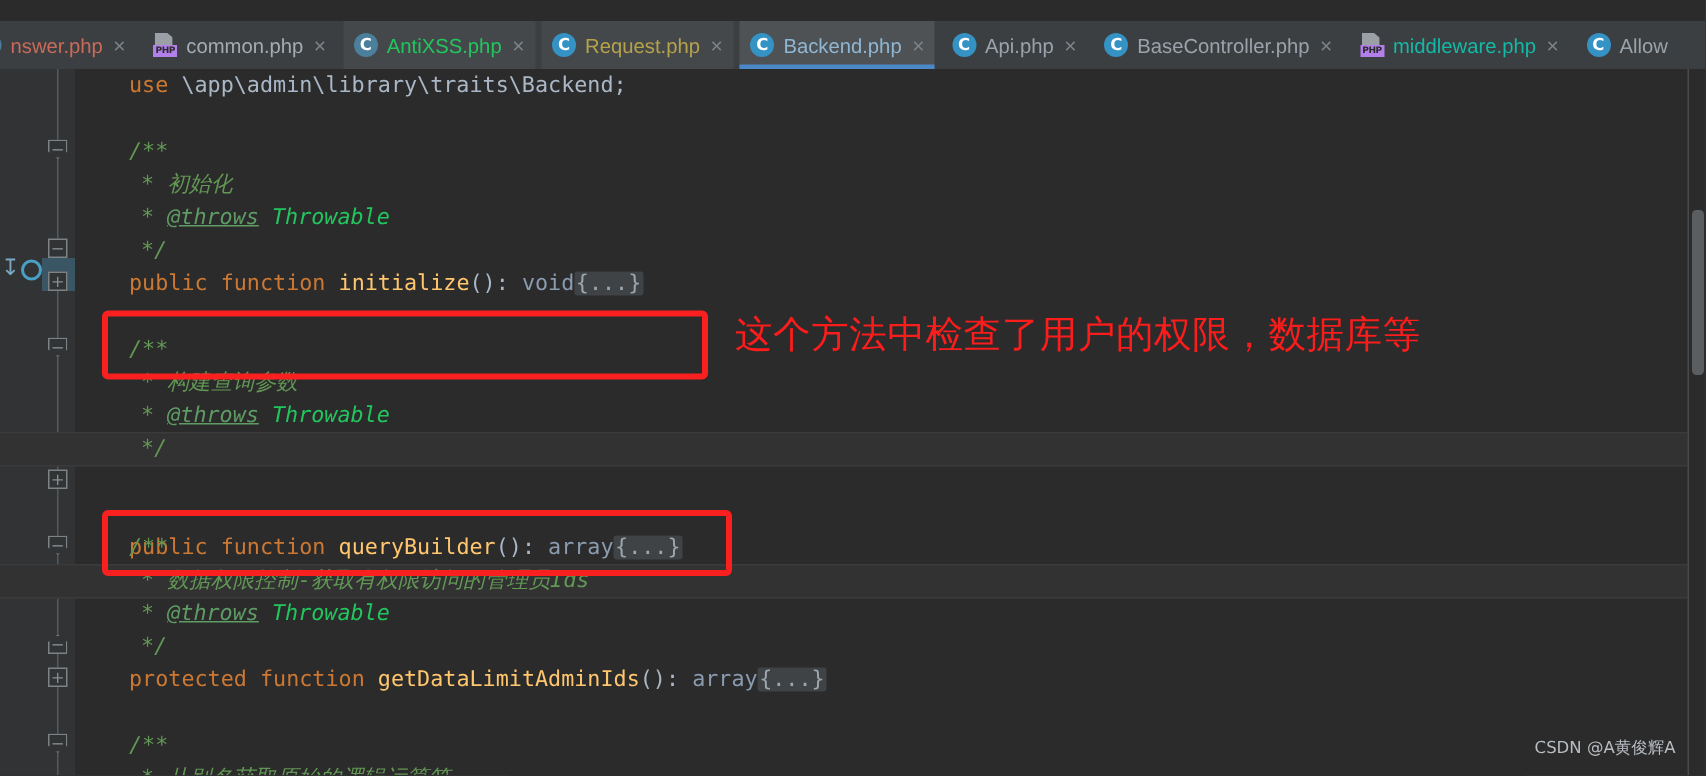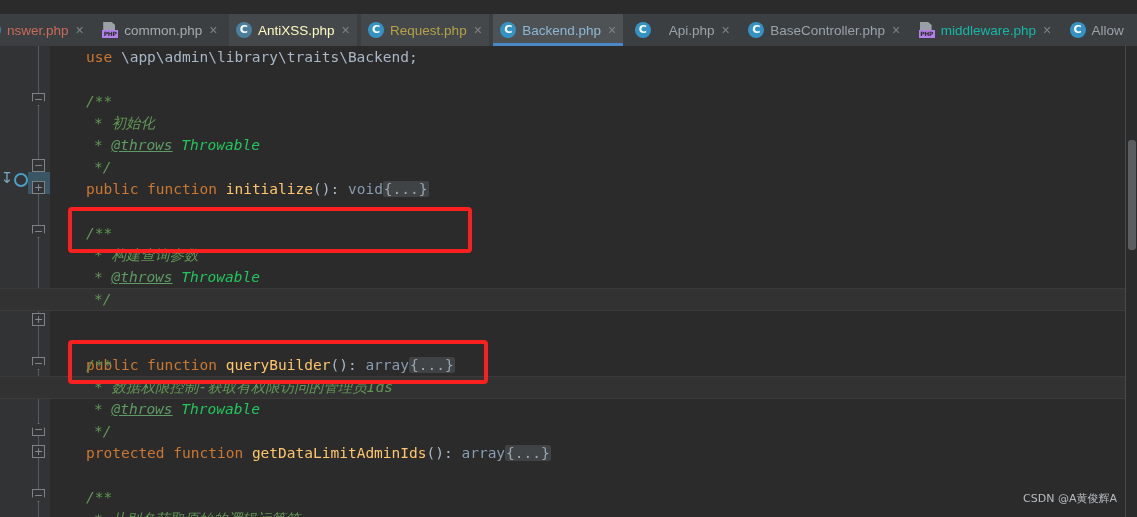--- a/index.html
+++ b/index.html
@@ -351,21 +351,21 @@
         <span class="sheet"></span>
           <span class="php-badge">PHP</span>
       </span>
       <span class="tab-label" style="color:#a4acb3;">common.php</span>
       <span class="tab-close">×</span>
     </div>
 
     
     <div class="tab dim">
       <span class="tab-icon icon-class greyed">C</span>
-      <span class="tab-label" style="color:#fef9c3;">AntiXSS.php</span>
+      <span class="tab-label" style="color:#22c55e;">AntiXSS.php</span>
       <span class="tab-close">×</span>
     </div>
 
     
     <div class="tab dim">
       <span class="tab-icon icon-class">C</span>
       <span class="tab-label" style="color:#b5a24a;">Request.php</span>
       <span class="tab-close">×</span>
     </div>
 
@@ -373,21 +373,21 @@
     <div class="tab active">
       <span class="tab-icon icon-class">C</span>
       <span class="tab-label" style="color:#8fb7d4;">Backend.php</span>
       <span class="tab-close">×</span>
       <span class="tab-underline"></span>
     </div>
 
     
     <div class="tab">
       <span class="tab-icon icon-class">C</span>
-      <span class="tab-label" style="color:#9aa3ab;margin-left:12px;">Api.php</span>
+      <span class="tab-label" style="color:#9aa3ab;">Api.php</span>
       <span class="tab-close">×</span>
     </div>
 
     
     <div class="tab">
       <span class="tab-icon icon-class">C</span>
       <span class="tab-label" style="color:#9aa3ab;">BaseController.php</span>
       <span class="tab-close">×</span>
     </div>
 
@@ -462,18 +462,19 @@
         </div>
     </div>
 
     <div class="scroll-col">
       <div style="position:absolute; left:2px; top:94px; width:8px; height:110px; background:#5b5e60; border-radius:3px;"></div>
     </div>
 
     <div class="redbox" id="box0" style="left: 68px; top: 161px; width: 404px; height: 46px; border-color: rgb(250, 32, 32);"></div>
     <div class="redbox" id="box1" style="left: 68px; top: 294px; width: 420px; height: 44px; border-color: rgb(250, 32, 32);"></div>
 
+    <div class="annot" id="annot0" style="left: 490px; top: 160px; color: rgb(251, 28, 28);">这个方法中检查了用户的权限，数据库等</div>
 
     <div class="watermark">CSDN @A黄俊辉A</div>
 
   </div>
 
 </div>
 
 </body></html>

